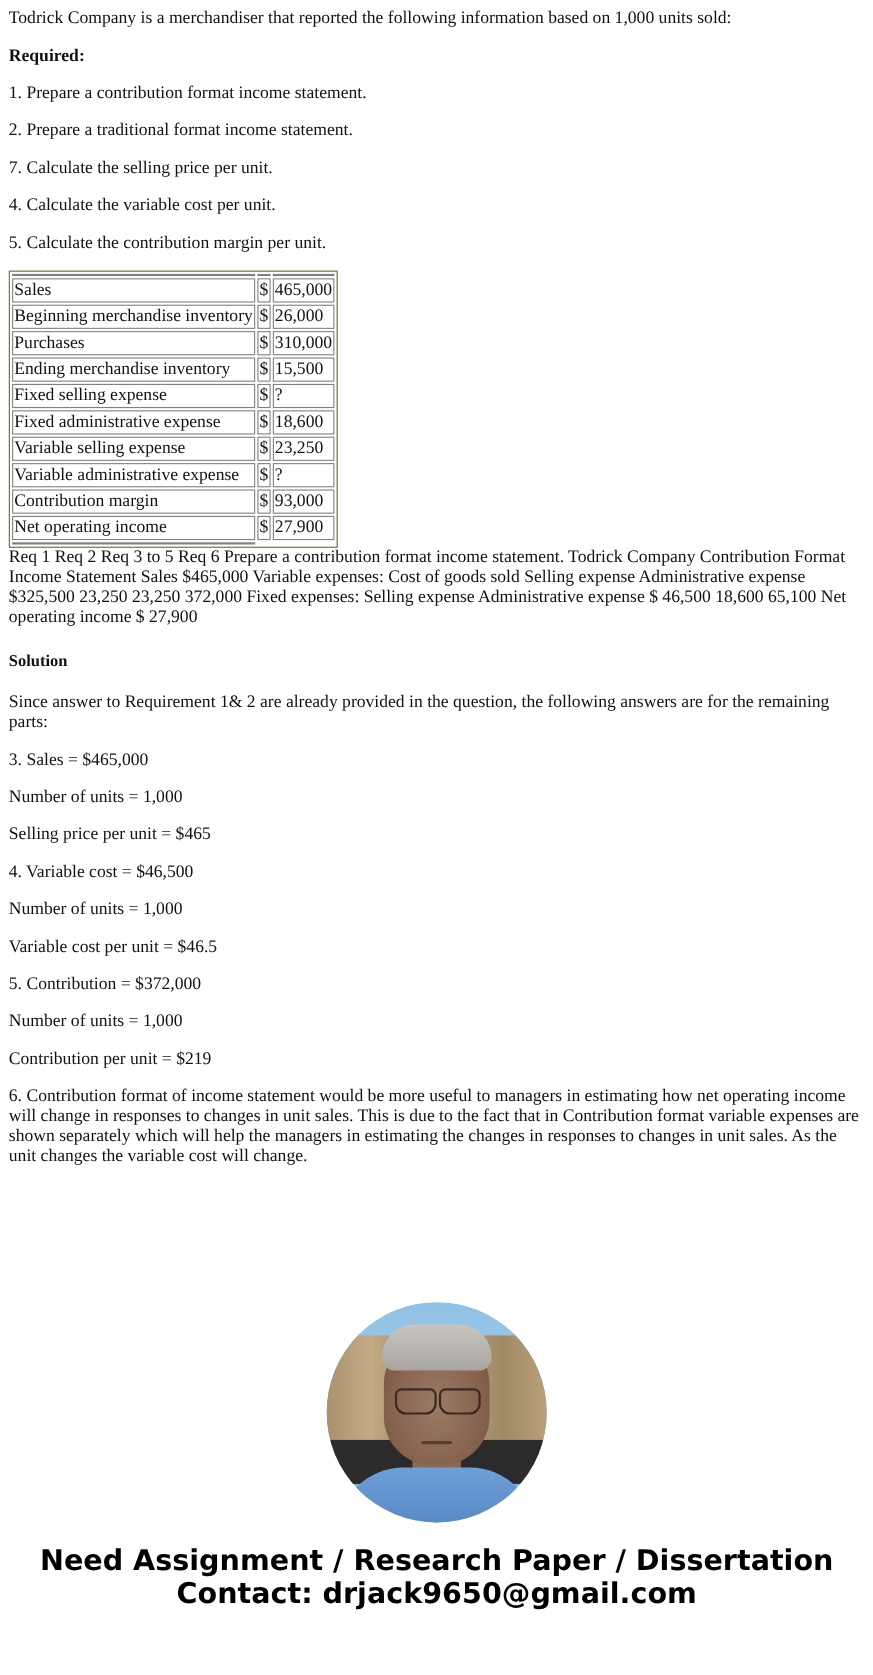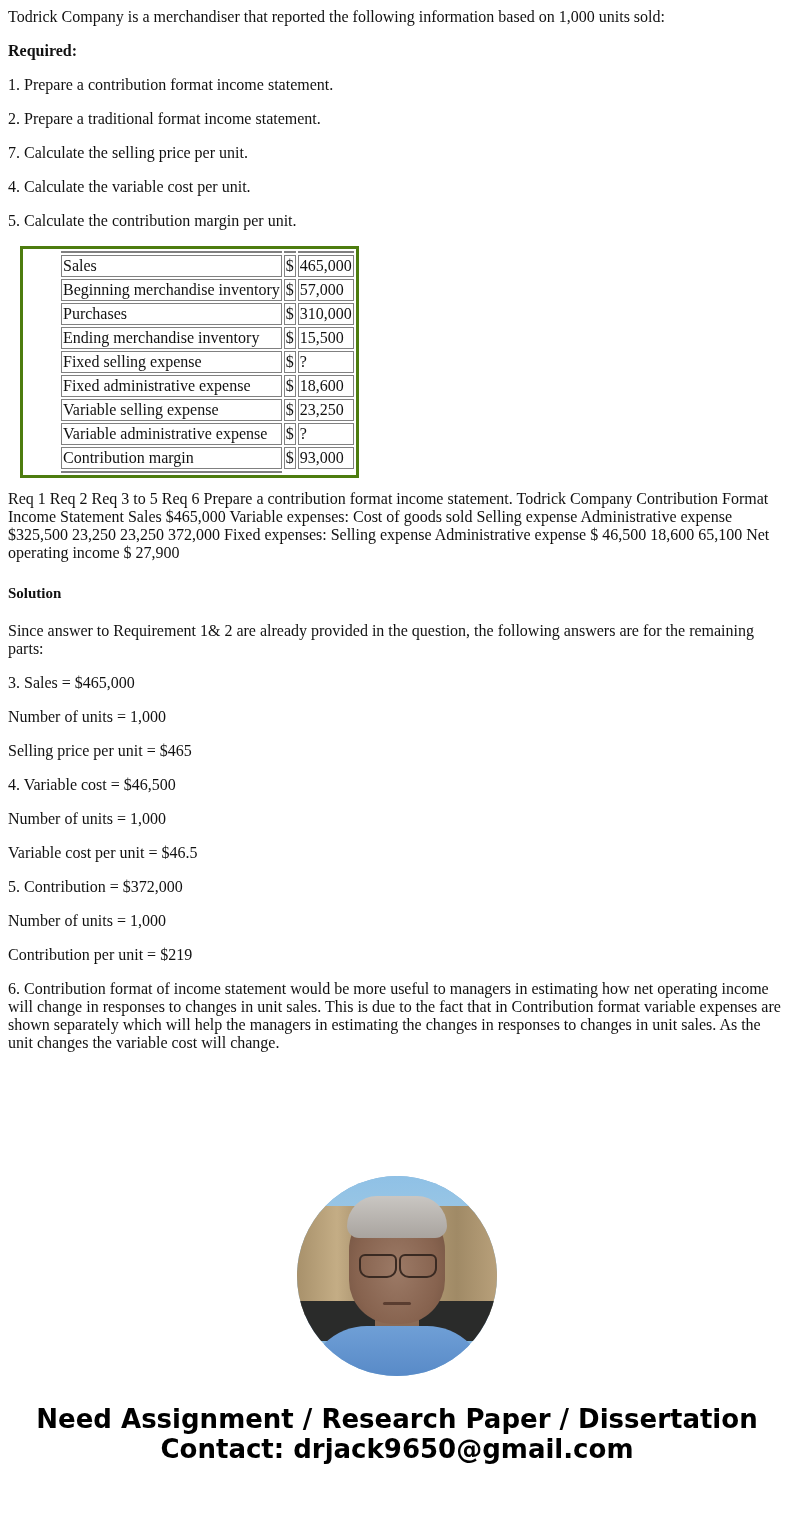--- a/index.html
+++ b/index.html
@@ -19,25 +19,24 @@
     .content {
       padding: 8px 8px 0 8px;
     }
     p {
       margin: 11px 0 16px 0;
     }
     p.first { margin-top: 0; }
     strong { font-weight: bold; }
 
     table.data-table {
-      border: 3px solid #4d7c0f;
+      border: 1px solid #4d7c0f;
       border-collapse: separate;
       border-spacing: 2px;
-      margin: 12px;
-      padding-left: 36px;
+      margin: 0;
     }
     table.data-table td {
       border: 1px solid #808080;
       padding: 1px;
       line-height: 18px;
       white-space: nowrap;
     }
     table.data-table tr.empty-row td {
       padding: 0;
       height: 0;
@@ -155,21 +154,21 @@
         <td></td>
       </tr>
       <tr>
         <td>Sales</td>
         <td>$</td>
         <td>465,000</td>
       </tr>
       <tr>
         <td>Beginning merchandise inventory</td>
         <td>$</td>
-        <td>57,000</td>
+        <td>26,000</td>
       </tr>
       <tr>
         <td>Purchases</td>
         <td>$</td>
         <td>310,000</td>
       </tr>
       <tr>
         <td>Ending merchandise inventory</td>
         <td>$</td>
         <td>15,500</td>
@@ -191,20 +190,25 @@
       </tr>
       <tr>
         <td>Variable administrative expense</td>
         <td>$</td>
         <td>?</td>
       </tr>
       <tr>
         <td>Contribution margin</td>
         <td>$</td>
         <td>93,000</td>
+      </tr>
+      <tr>
+        <td>Net operating income</td>
+        <td>$</td>
+        <td>27,900</td>
       </tr>
       <tr class="empty-row">
         <td></td>
       </tr>
     </tbody>
   </table>
 
   <p class="answer-run">Req 1 Req 2 Req 3 to 5 Req 6 Prepare a contribution format income statement. Todrick Company Contribution Format Income Statement Sales $465,000 Variable expenses: Cost of goods sold Selling expense Administrative expense $325,500 23,250 23,250 372,000 Fixed expenses: Selling expense Administrative expense $ 46,500 18,600 65,100 Net operating income $ 27,900</p>
 
   <h3 class="solution-heading">Solution</h3>

